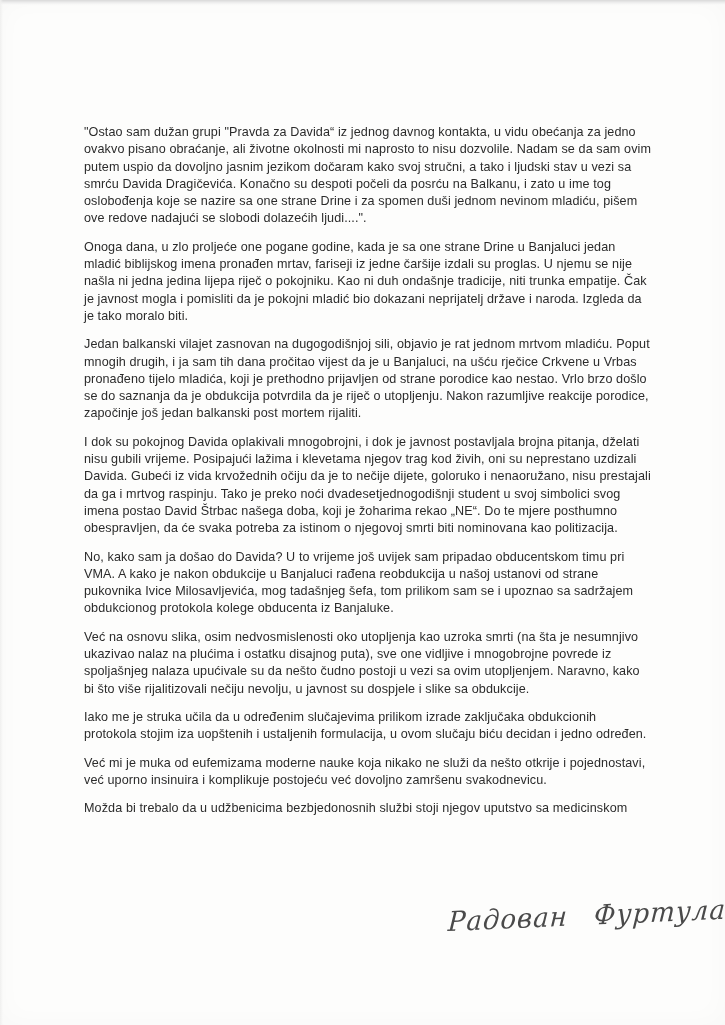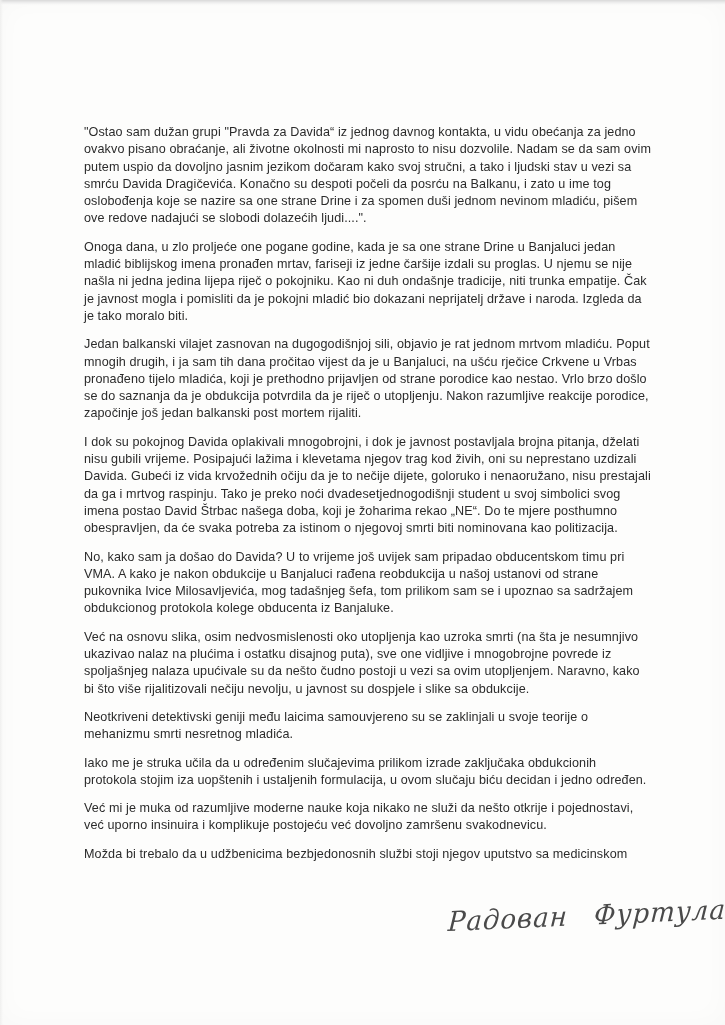--- a/index.html
+++ b/index.html
@@ -72,23 +72,22 @@
   <div class="scan-edge-top"></div>
   <div class="scan-edge-left"></div>
 
   <div class="text-block">
     <p class="para">"Ostao sam dužan grupi "Pravda za Davida“ iz jednog davnog kontakta, u vidu obećanja za jedno ovakvo pisano obraćanje, ali životne okolnosti mi naprosto to nisu dozvolile. Nadam se da sam ovim putem uspio da dovoljno jasnim jezikom dočaram kako svoj stručni, a tako i ljudski stav u vezi sa smrću Davida Dragičevića. Konačno su despoti počeli da posrću na Balkanu, i zato u ime tog oslobođenja koje se nazire sa one strane Drine i za spomen duši jednom nevinom mladiću, pišem ove redove nadajući se slobodi dolazećih ljudi....".</p>
     <p class="para">Onoga dana, u zlo proljeće one pogane godine, kada je sa one strane Drine u Banjaluci jedan mladić biblijskog imena pronađen mrtav, fariseji iz jedne čaršije izdali su proglas. U njemu se nije našla ni jedna jedina lijepa riječ o pokojniku. Kao ni duh ondašnje tradicije, niti trunka empatije. Čak je javnost mogla i pomisliti da je pokojni mladić bio dokazani neprijatelj države i naroda. Izgleda da je tako moralo biti.</p>
     <p class="para">Jedan balkanski vilajet zasnovan na dugogodišnjoj sili, objavio je rat jednom mrtvom mladiću. Poput mnogih drugih, i ja sam tih dana pročitao vijest da je u Banjaluci, na ušću rječice Crkvene u Vrbas pronađeno tijelo mladića, koji je prethodno prijavljen od strane porodice kao nestao. Vrlo brzo došlo se do saznanja da je obdukcija potvrdila da je riječ o utopljenju. Nakon razumljive reakcije porodice, započinje još jedan balkanski post mortem rijaliti.</p>
     <p class="para">I dok su pokojnog Davida oplakivali mnogobrojni, i dok je javnost postavljala brojna pitanja, dželati nisu gubili vrijeme. Posipajući lažima i klevetama njegov trag kod živih, oni su neprestano uzdizali Davida. Gubeći iz vida krvožednih očiju da je to nečije dijete, goloruko i nenaoružano, nisu prestajali da ga i mrtvog raspinju. Tako je preko noći dvadesetjednogodišnji student u svoj simbolici svog imena postao David Štrbac našega doba, koji je žoharima rekao „NE“. Do te mjere posthumno obespravljen, da će svaka potreba za istinom o njegovoj smrti biti nominovana kao politizacija.</p>
     <p class="para">No, kako sam ja došao do Davida? U to vrijeme još uvijek sam pripadao obducentskom timu pri VMA. A kako je nakon obdukcije u Banjaluci rađena reobdukcija u našoj ustanovi od strane pukovnika Ivice Milosavljevića, mog tadašnjeg šefa, tom prilikom sam se i upoznao sa sadržajem obdukcionog protokola kolege obducenta iz Banjaluke.</p>
     <p class="para">Već na osnovu slika, osim nedvosmislenosti oko utopljenja kao uzroka smrti (na šta je nesumnjivo ukazivao nalaz na plućima i ostatku disajnog puta), sve one vidljive i mnogobrojne povrede iz spoljašnjeg nalaza upućivale su da nešto čudno postoji u vezi sa ovim utopljenjem. Naravno, kako bi što više rijalitizovali nečiju nevolju, u javnost su dospjele i slike sa obdukcije.</p>
-    <p class="para">Neotkriveni detektivski geniji među laicima samouvjereno su se zaklinjali u svoje teorije o mehanizmu smrti nesretnog mladića.</p>
     <p class="para">Iako me je struka učila da u određenim slučajevima prilikom izrade zaključaka obdukcionih protokola stojim iza uopštenih i ustaljenih formulacija, u ovom slučaju biću decidan i jedno određen.</p>
-    <p class="para">Već mi je muka od razumljive moderne nauke koja nikako ne služi da nešto otkrije i pojednostavi, već uporno insinuira i komplikuje postojeću već dovoljno zamršenu svakodnevicu.</p>
+    <p class="para">Već mi je muka od eufemizama moderne nauke koja nikako ne služi da nešto otkrije i pojednostavi, već uporno insinuira i komplikuje postojeću već dovoljno zamršenu svakodnevicu.</p>
     <p class="para">Možda bi trebalo da u udžbenicima bezbjedonosnih službi stoji njegov uputstvo sa medicinskom</p>
   </div>
 
   <div class="signature">
     <span class="sig-word">Радован</span>
     <span class="sig-word">Фуртула</span>
   </div>
 
 </div>
 

